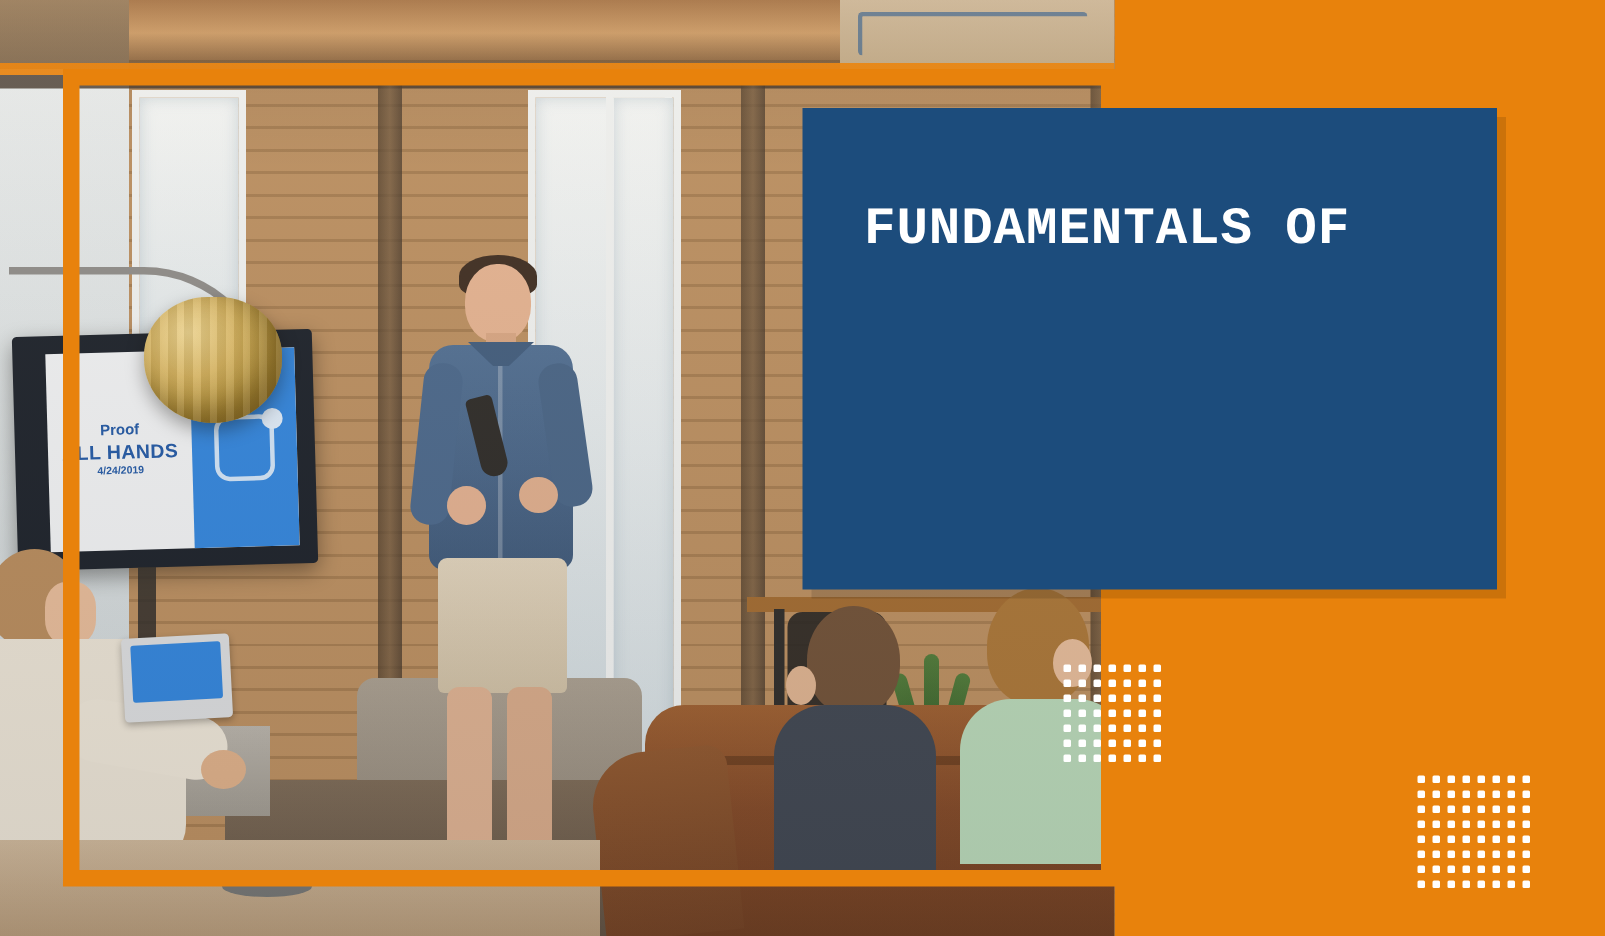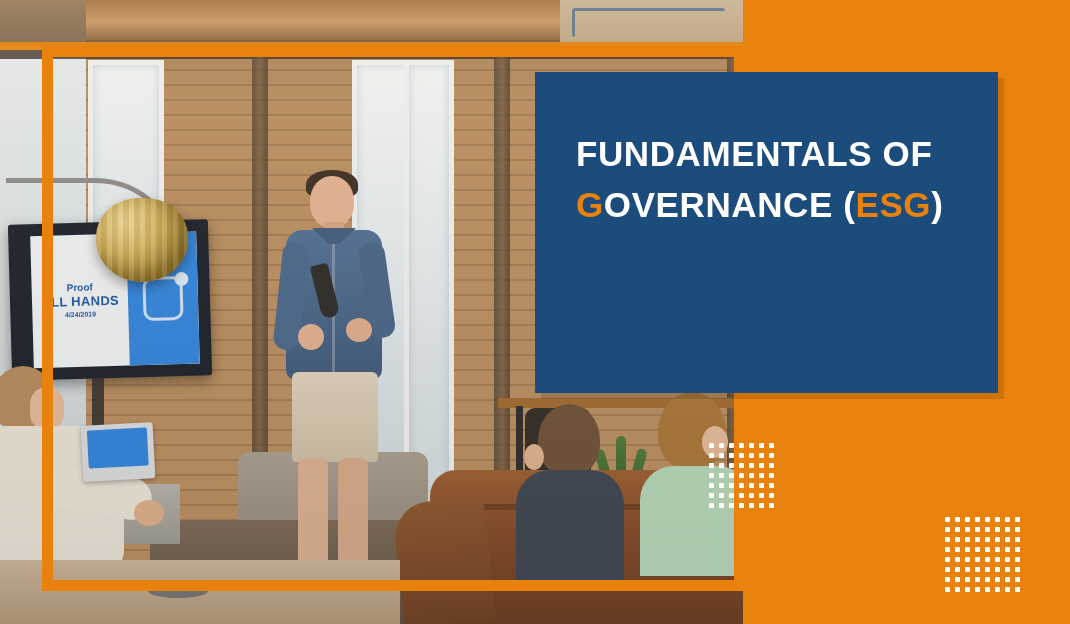--- a/index.html
+++ b/index.html
@@ -285,20 +285,21 @@
     border:11px solid #E8820C;
     box-sizing:border-box;
     pointer-events:none;
   }
 
   
   .title-panel{
     position:absolute;left:535px;top:72px;width:463px;height:321px;
     background:#1C4C7C;
     box-shadow:6px 6px 0 rgba(0,0,0,.12);
+    font-family:Liberation Mono, monospace;
   }
   .title-text{
     position:absolute;left:41px;top:56px;right:14px;
     color:#ffffff;
     font-weight:bold;
     font-size:35px;
     line-height:1.47;
     letter-spacing:.6px;
   }
   .title-text .line{white-space:nowrap;display:block;}
@@ -527,19 +528,16 @@
       <span></span>
       <span></span>
       <span></span>
   </div>
 
   <div class="title-panel">
     <div class="title-text">
       <span class="line">
         <span>FUNDAMENTALS OF</span>
       </span>
-      <span class="line">
-        <span class="accent">G</span><span>OVERNANCE (</span><span class="accent">ESG</span><span>)</span>
-      </span>
     </div>
   </div>
 
 </div>
 
 </body></html>

